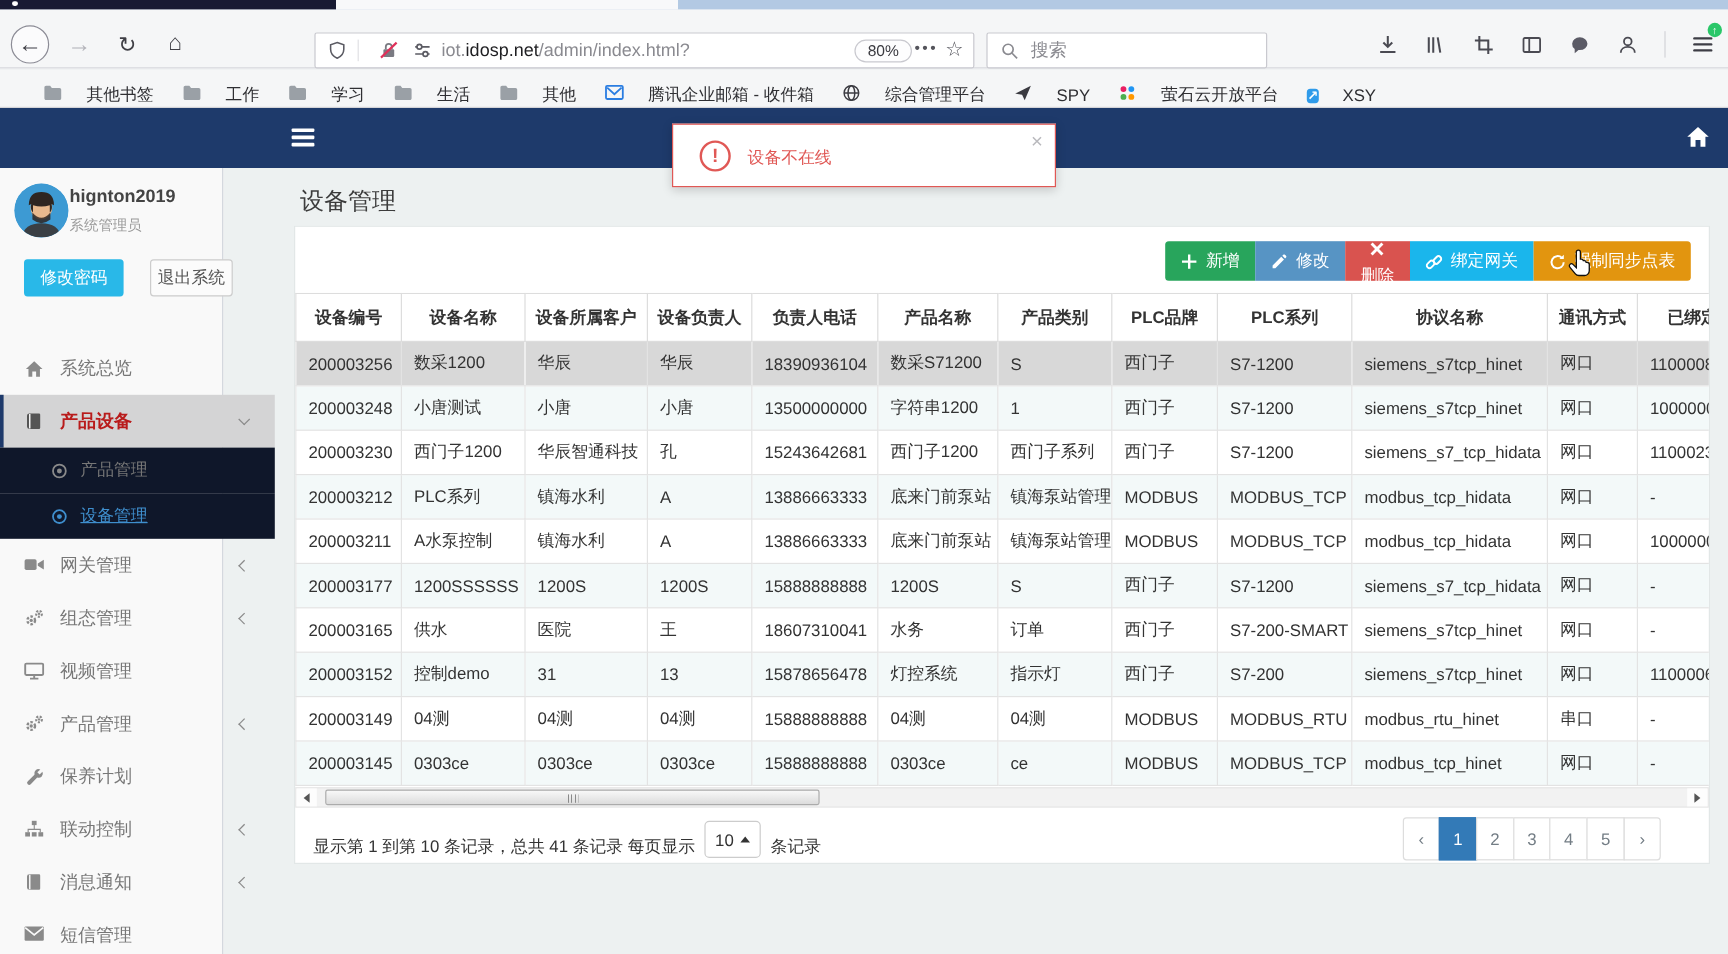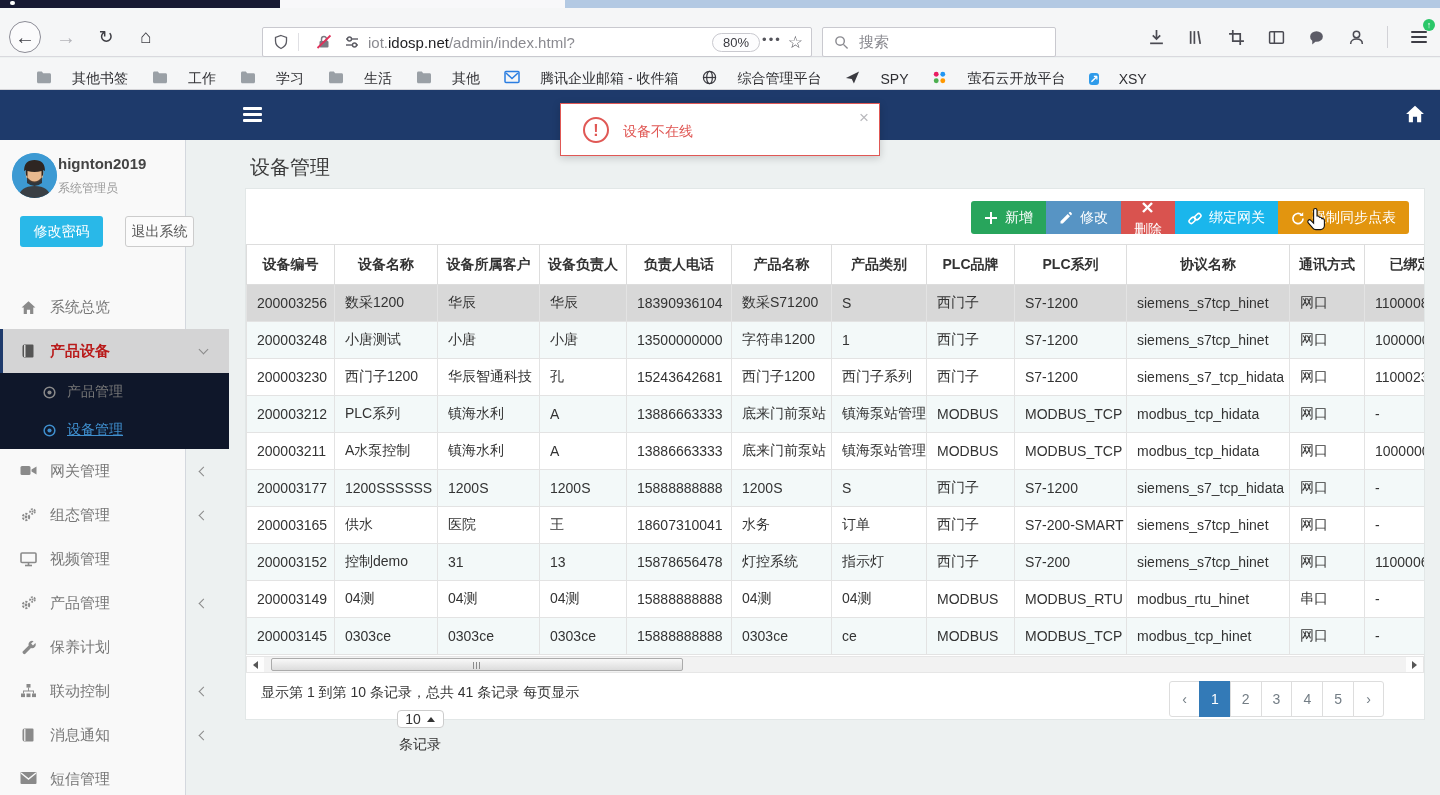--- a/index.html
+++ b/index.html
@@ -96,21 +96,21 @@
 
   .hscroll { position:absolute; left:0; top:467px; width:1178px; height:17px; background:#f2f2f2; border:1px solid #e6e6e6; }
   .hs-arrow { position:absolute; top:0; width:17px; height:15px; background:#fdfdfd; display:flex; align-items:center; justify-content:center; }
   .hs-arrow.l { left:0; } .hs-arrow.r { right:0; }
   .tri-l { width:0; height:0; border-top:4px solid transparent; border-bottom:4px solid transparent; border-right:5px solid #555; }
   .tri-r { width:0; height:0; border-top:4px solid transparent; border-bottom:4px solid transparent; border-left:5px solid #555; }
   .hs-thumb { position:absolute; left:24px; top:1px; width:412px; height:13px; background:linear-gradient(#f8f8f8,#dcdcdc); border:1px solid #ababab; border-radius:2px; }
   .hs-grip { position:absolute; left:50%; top:3px; width:9px; height:7px; margin-left:-4px;
     background:repeating-linear-gradient(90deg,#8a8a8a 0 1px,transparent 1px 3px); }
 
-  .pg-info { position:absolute; left:15px; top:495px; height:31px; display:flex; align-items:center; font-size:14px; color:#333; gap:8px;flex-direction:column; }
+  .pg-info { position:absolute; left:15px; top:495px; height:31px; display:flex; align-items:flex-end; font-size:14px; color:#333; gap:8px; }
   .pgsize { display:inline-flex; align-items:center; justify-content:center; gap:6px; width:47px; height:31px; border:1px solid #ccc; border-radius:4px; background:#fff; font-size:14px; color:#333; cursor:pointer; }
   .pgsize .caret { width:0; height:0; border-left:4px solid transparent; border-right:4px solid transparent; border-bottom:5px solid #333; }
   .pager { position:absolute; right:40px; top:492px; display:flex; }
   .pager a { min-width:31px; height:36px; padding:0 11px; display:inline-flex; align-items:center; justify-content:center; border:1px solid #ddd; margin-left:-1px; font-size:14px; color:#737d85; background:#fff; text-decoration:none; cursor:pointer; }
   .pager a:first-child { border-radius:3px 0 0 3px; }
   .pager a:last-child { border-radius:0 3px 3px 0; }
   .pager a.active { background:#337ab7; border-color:#337ab7; color:#fff; }
 
   .cursor { position:absolute; left:1306px; top:207px; z-index:40; pointer-events:none; }
 </style>

